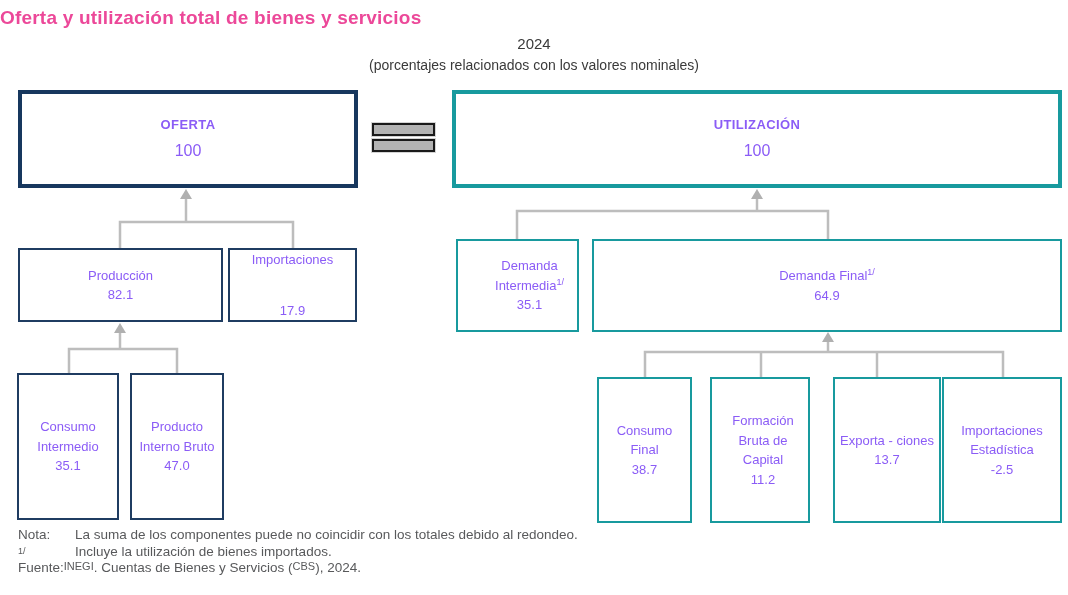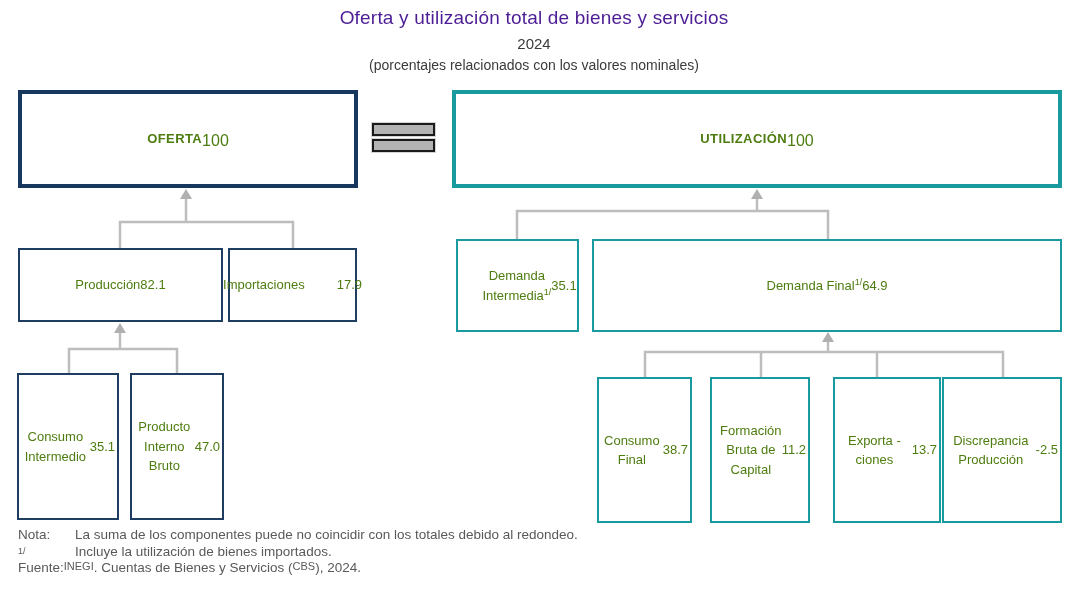--- a/index.html
+++ b/index.html
@@ -1,28 +1,28 @@
 <!DOCTYPE html>
 <html><head>
 <meta charset="utf-8">
 <style>
   html,body{margin:0;padding:0;background:#ffffff;}
   body{font-family:"Liberation Sans",sans-serif;}
   .canvas{position:relative;width:1068px;height:595px;background:#ffffff;overflow:hidden;}
 
-  .hdr-title{position:absolute;top:7px;left:0;width:100%;text-align:center;
-    font-size:19px;font-weight:normal;color:#4c1d95;letter-spacing:.2px;}
+  .hdr-title{position:absolute;top:7px;left:0;width:100%;text-align:left;
+    font-size:19px;font-weight:bold;color:#ec4899;letter-spacing:.2px;}
   .hdr-year{position:absolute;top:35px;left:0;width:100%;text-align:center;
     font-size:15px;color:#3a3a3a;}
   .hdr-sub{position:absolute;top:57px;left:0;width:100%;text-align:center;
     font-size:14px;color:#3a3a3a;}
 
   .box{position:absolute;box-sizing:border-box;background:#ffffff;
-    display:flex;align-items:center;justify-content:center;
-    text-align:center;color:#4d7c0f;font-size:13px;line-height:1.5;padding:2px;z-index:2;}
+    display:flex;flex-direction:column;align-items:center;justify-content:center;
+    text-align:center;color:#8b5cf6;font-size:13px;line-height:1.5;padding:2px;z-index:2;}
   .navy{border:2.5px solid #1f3c61;}
   .teal{border:2.5px solid #189a9e;align-items:center;}
   .root.navy{border-width:4.5px;border-color:#17375e;}
   .root.teal{border-width:4.5px;}
   .root .lbl{font-weight:bold;font-size:13px;letter-spacing:.4px;}
   .root .val{margin-top:4px;font-size:16px;}
   sup.fn{font-size:9px;line-height:0;}
 
   .connector-layer{position:absolute;left:0;top:0;z-index:1;}
 
@@ -125,21 +125,21 @@
     <div>Formación Bruta de Capital</div>
     <div>11.2</div>
   </div>
 
   <div class="box teal" style="left:833px;top:377px;width:108px;height:146px;">
     <div>Exporta - ciones</div>
     <div>13.7</div>
   </div>
 
   <div class="box teal" style="left:942px;top:377px;width:120px;height:146px;">
-    <div>Discrepancia Producción</div>
+    <div>Importaciones Estadística</div>
     <div>-2.5</div>
   </div>
 
   <div class="footer">
     <div class="frow">
       <span class="flabel">Nota:</span>
       <span>La suma de los componentes puede no coincidir con los totales debido al redondeo.</span>
     </div>
     <div class="frow">
       <span class="fmark">1/</span>

